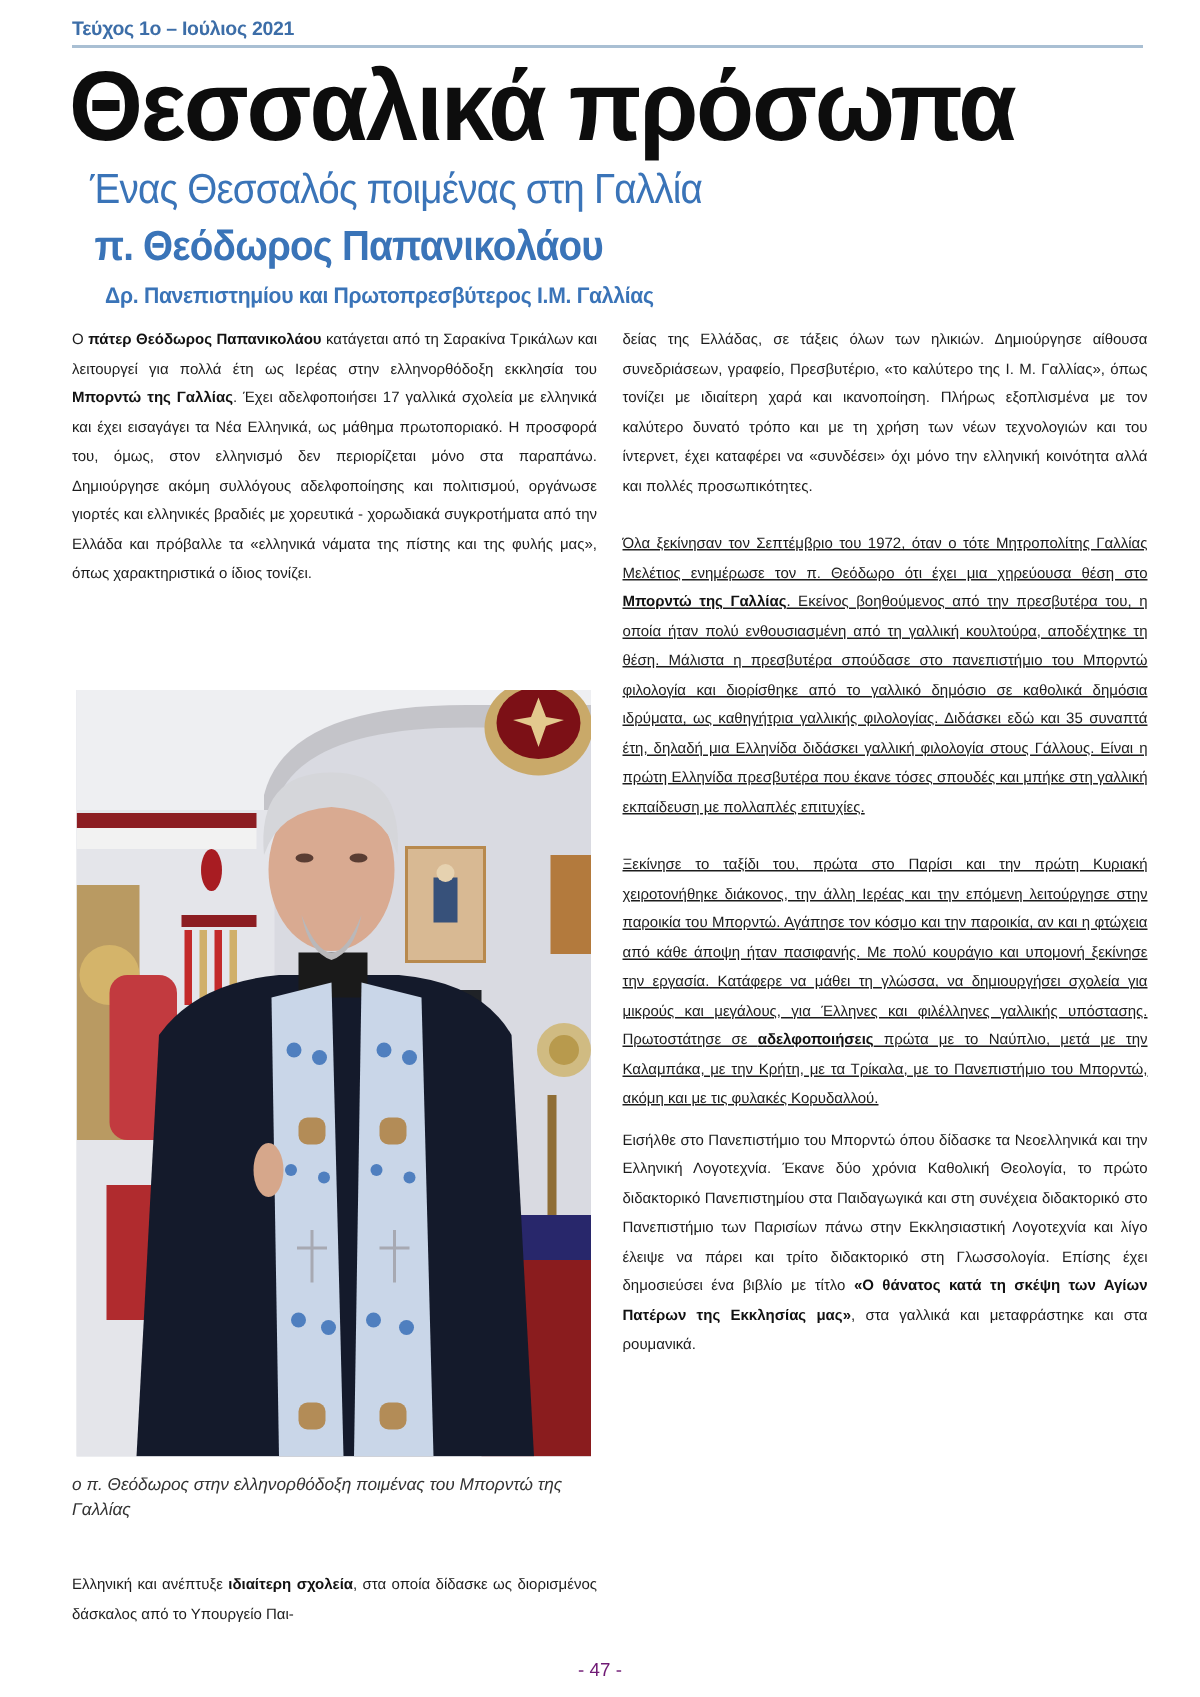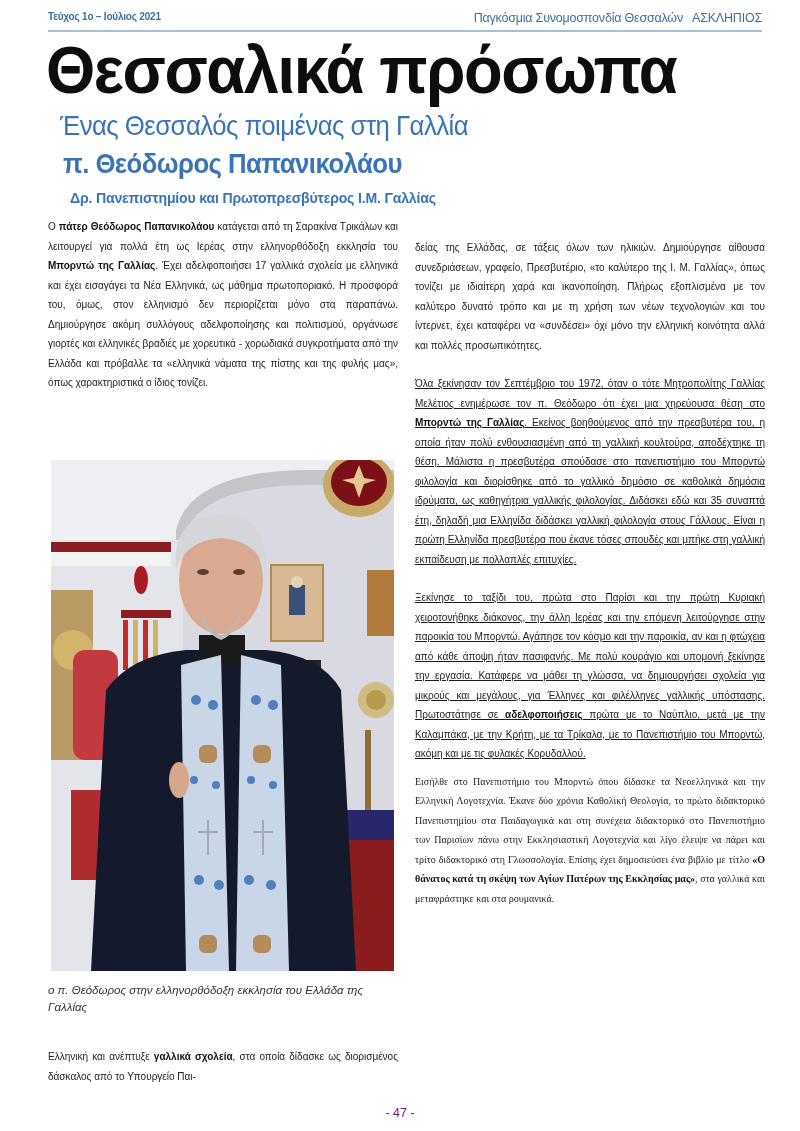--- a/index.html
+++ b/index.html
@@ -1,61 +1,60 @@
 <!DOCTYPE html>
 <html><head>
   <meta charset="utf-8">
   <style>
     html, body { margin: 0; padding: 0; background: #ffffff; }
     body { width: 800px; height: 1131px; position: relative; overflow: hidden;
            font-family: "Liberation Sans", "DejaVu Sans", sans-serif; color: #1a1a1a; }
 
     .header { position: absolute; left: 48px; right: 38px; top: 10px; height: 20px;
               border-bottom: 2px solid #a9bfd3; }
-    .header .issue { position: absolute; left: 0; top: 1px; font-size: 10px; font-weight: bold;
+    .header .issue { position: absolute; left: 0; top: 1px; font-size: 13px; font-weight: bold;
                      color: #3d6ea8; letter-spacing: -0.2px; }
     .header .org { position: absolute; right: 0; top: 1px; font-size: 12.5px; color: #3d6ea8;
                    letter-spacing: -0.2px; }
 
     .main-title { position: absolute; left: 46px; top: 30px; font-size: 66px; font-weight: bold;
                   color: #0d0d0d; letter-spacing: -1.5px; line-height: 80px;
                   font-family: "Liberation Sans", sans-serif; transform: scaleX(0.96); transform-origin: left; }
 
     .subtitle1 { position: absolute; left: 60px; top: 110px; font-size: 28px; color: #3a74b8;
                  letter-spacing: -0.6px; transform: scaleX(0.92); transform-origin: left; }
     .subtitle2 { position: absolute; left: 63px; top: 148px; font-size: 28px; font-weight: bold; color: #3a74b8;
                  letter-spacing: -0.6px; transform: scaleX(0.92); transform-origin: left; }
     .subtitle3 { position: absolute; left: 70px; top: 189px; font-size: 15px; font-weight: bold; color: #3a74b8;
                  letter-spacing: -0.2px; transform: scaleX(0.94); transform-origin: left; }
 
     .col { position: absolute; font-size: 10px; line-height: 19.5px; text-align: justify; color: #1c1c1c; }
     .col p { margin: 0; }
     .col b { font-weight: bold; color: #111; }
     .col-left-top { left: 48px; top: 217px; width: 350px; }
     .col-left-bottom { left: 48px; top: 1047px; width: 350px; }
-    .col-right { left: 415px; top: 217px; width: 350px; margin-top: 21px; }
+    .col-right { left: 415px; top: 217px; width: 350px; }
     .col-right p.gap { margin-top: 19px; text-decoration: underline; }
-    .col-right p.gap-s { margin-top: 8px; font-family: Liberation Serif, serif; }
+    .col-right p.gap-s { margin-top: 8px; }
 
     .photo { position: absolute; left: 51px; top: 460px; width: 343px; height: 511px; overflow: hidden;
              background: #dcdde2; }
     .photo svg { display: block; }
 
     .caption { position: absolute; left: 48px; top: 982px; width: 350px; font-size: 11.5px; font-style: italic;
                line-height: 17px; color: #333; }
 
     .page-number { position: absolute; left: 0; right: 0; top: 1106px; text-align: center; font-size: 12.5px;
                    color: #701a75; }
   </style>
 </head>
 <body>
 
 <div class="header">
   <span class="issue">Τεύχος 1ο – Ιούλιος 2021</span>
-  <span class="org" style="white-space: pre;">Παγκόσμια Συνομοσπονδία Θεσσαλών   ΑΣΚΛΗΠΙΟΣ</span>
 </div>
 
 <div class="main-title">Θεσσαλικά πρόσωπα</div>
 <div class="subtitle1">Ένας Θεσσαλός ποιμένας στη Γαλλία</div>
 <div class="subtitle2">π. Θεόδωρος Παπανικολάου</div>
 <div class="subtitle3">Δρ. Πανεπιστημίου και Πρωτοπρεσβύτερος Ι.Μ. Γαλλίας</div>
 
 <div class="col col-left-top">
   <p><span>Ο </span><b>πάτερ Θεόδωρος Παπανικολάου</b><span> κατάγεται από τη Σαρακίνα Τρικάλων και λειτουργεί για πολλά έτη ως Ιερέας στην ελληνορθόδοξη εκκλησία του </span><b>Μπορντώ της Γαλλίας</b><span>. Έχει αδελφοποιήσει 17 γαλλικά σχολεία με ελληνικά και έχει εισαγάγει τα Νέα Ελληνικά, ως μάθημα πρωτοποριακό. Η προσφορά του, όμως, στον ελληνισμό δεν περιορίζεται μόνο στα παραπάνω. Δημιούργησε ακόμη συλλόγους αδελφοποίησης και πολιτισμού, οργάνωσε γιορτές και ελληνικές βραδιές με χορευτικά - χορωδιακά συγκροτήματα από την Ελλάδα και πρόβαλλε τα «ελληνικά νάματα της πίστης και της φυλής μας», όπως χαρακτηριστικά ο ίδιος τονίζει.</span></p>
 </div>
@@ -141,24 +140,24 @@
     <ellipse cx="170" cy="120" rx="42" ry="54" fill="#d9aa91"></ellipse>
     <path d="M125 110 Q120 55 170 55 Q218 55 214 110 Q205 80 170 78 Q135 80 125 110 Z" fill="#d5d6da"></path>
     <path d="M150 150 Q170 200 190 150 Q185 175 170 180 Q155 175 150 150 Z" fill="#b9b8ba"></path>
     <ellipse cx="152" cy="112" rx="6" ry="3" fill="#5a3d33"></ellipse>
     <ellipse cx="188" cy="112" rx="6" ry="3" fill="#5a3d33"></ellipse>
 
     <ellipse cx="128" cy="320" rx="10" ry="18" fill="#d6a78b"></ellipse>
   </svg>
 </div>
 
-<div class="caption">ο π. Θεόδωρος στην ελληνορθόδοξη εκκλησία του Ελλάδα της Γαλλίας</div>
+<div class="caption">ο π. Θεόδωρος στην ελληνορθόδοξη ποιμένας του Μπορντώ της Γαλλίας</div>
 
 <div class="col col-left-bottom">
-  <p><span>Ελληνική και ανέπτυξε </span><b>γαλλικά σχολεία</b><span>, στα οποία δίδασκε ως διορισμένος δάσκαλος από το Υπουργείο Παι-</span></p>
+  <p><span>Ελληνική και ανέπτυξε </span><b>ιδιαίτερη σχολεία</b><span>, στα οποία δίδασκε ως διορισμένος δάσκαλος από το Υπουργείο Παι-</span></p>
 </div>
 
 <div class="col col-right">
   <p>δείας της Ελλάδας, σε τάξεις όλων των ηλικιών. Δημιούργησε αίθουσα συνεδριάσεων, γραφείο, Πρεσβυτέριο, «το καλύτερο της Ι. Μ. Γαλλίας», όπως τονίζει με ιδιαίτερη χαρά και ικανοποίηση. Πλήρως εξοπλισμένα με τον καλύτερο δυνατό τρόπο και με τη χρήση των νέων τεχνολογιών και του ίντερνετ, έχει καταφέρει να «συνδέσει» όχι μόνο την ελληνική κοινότητα αλλά και πολλές προσωπικότητες.</p>
   <p class="gap"><span>Όλα ξεκίνησαν τον Σεπτέμβριο του 1972, όταν ο τότε Μητροπολίτης Γαλλίας Μελέτιος  ενημέρωσε τον π. Θεόδωρο ότι έχει μια χηρεύουσα θέση στο </span><b>Μπορντώ της Γαλλίας</b><span>. Εκείνος βοηθούμενος από την πρεσβυτέρα του, η οποία ήταν πολύ ενθουσιασμένη από τη γαλλική κουλτούρα,  αποδέχτηκε τη θέση. Μάλιστα η πρεσβυτέρα  σπούδασε στο πανεπιστήμιο του Μπορντώ φιλολογία και διορίσθηκε από το γαλλικό δημόσιο σε καθολικά δημόσια ιδρύματα, ως καθηγήτρια γαλλικής φιλολογίας. Διδάσκει εδώ και 35 συναπτά έτη, δηλαδή μια Ελληνίδα διδάσκει γαλλική φιλολογία στους Γάλλους. Είναι η πρώτη Ελληνίδα πρεσβυτέρα που έκανε τόσες σπουδές  και μπήκε στη γαλλική εκπαίδευση με πολλαπλές επιτυχίες.</span></p>
   <p class="gap"><span>Ξεκίνησε το ταξίδι του, πρώτα στο Παρίσι και την πρώτη Κυριακή χειροτονήθηκε διάκονος, την άλλη Ιερέας και την επόμενη λειτούργησε στην παροικία του Μπορντώ. Αγάπησε τον κόσμο και την παροικία, αν και η φτώχεια από κάθε άποψη ήταν πασιφανής. Με πολύ κουράγιο και υπομονή  ξεκίνησε την εργασία. Κατάφερε να μάθει τη γλώσσα, να δημιουργήσει σχολεία για μικρούς και μεγάλους, για Έλληνες και φιλέλληνες  γαλλικής υπόστασης. Πρωτοστάτησε σε </span><b>αδελφοποιήσεις</b><span> πρώτα με το Ναύπλιο, μετά με την Καλαμπάκα, με την Κρήτη, με τα Τρίκαλα, με το Πανεπιστήμιο του Μπορντώ, ακόμη και με τις φυλακές Κορυδαλλού.</span></p>
   <p class="gap-s"><span>Εισήλθε στο Πανεπιστήμιο του Μπορντώ όπου δίδασκε τα Νεοελληνικά  και την Ελληνική Λογοτεχνία. Έκανε δύο χρόνια Καθολική Θεολογία, το πρώτο διδακτορικό Πανεπιστημίου στα Παιδαγωγικά και στη συνέχεια διδακτορικό στο Πανεπιστήμιο των Παρισίων πάνω στην Εκκλησιαστική Λογοτεχνία και λίγο έλειψε να πάρει και τρίτο διδακτορικό στη Γλωσσολογία. Επίσης έχει δημοσιεύσει ένα βιβλίο με τίτλο </span><b>«Ο θάνατος κατά τη σκέψη των Αγίων Πατέρων της Εκκλησίας μας»</b><span>, στα γαλλικά και μεταφράστηκε και στα ρουμανικά.</span></p>
 </div>
 
 <div class="page-number">- 47 -</div>

